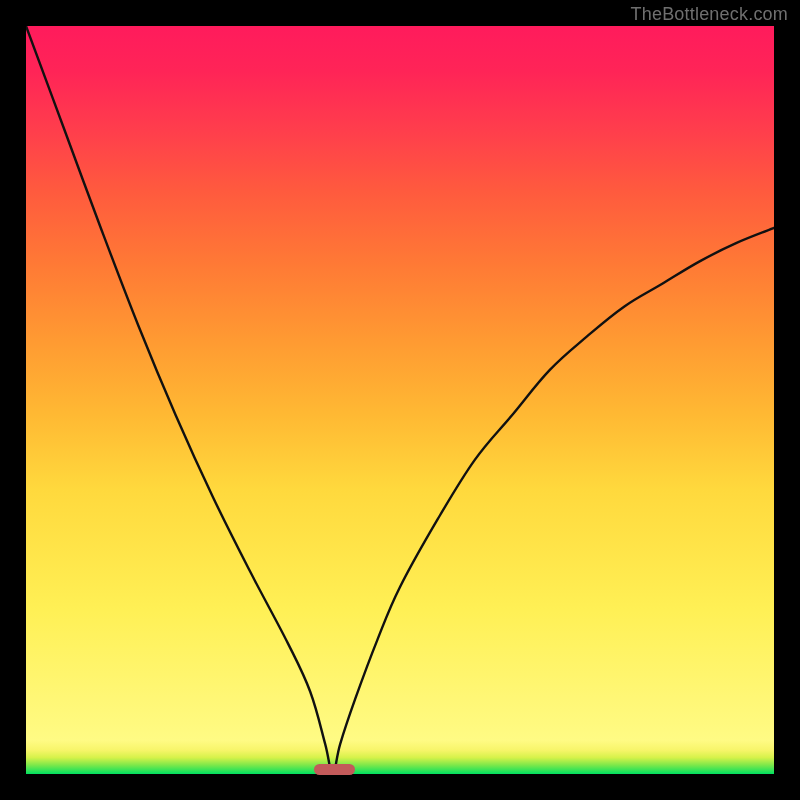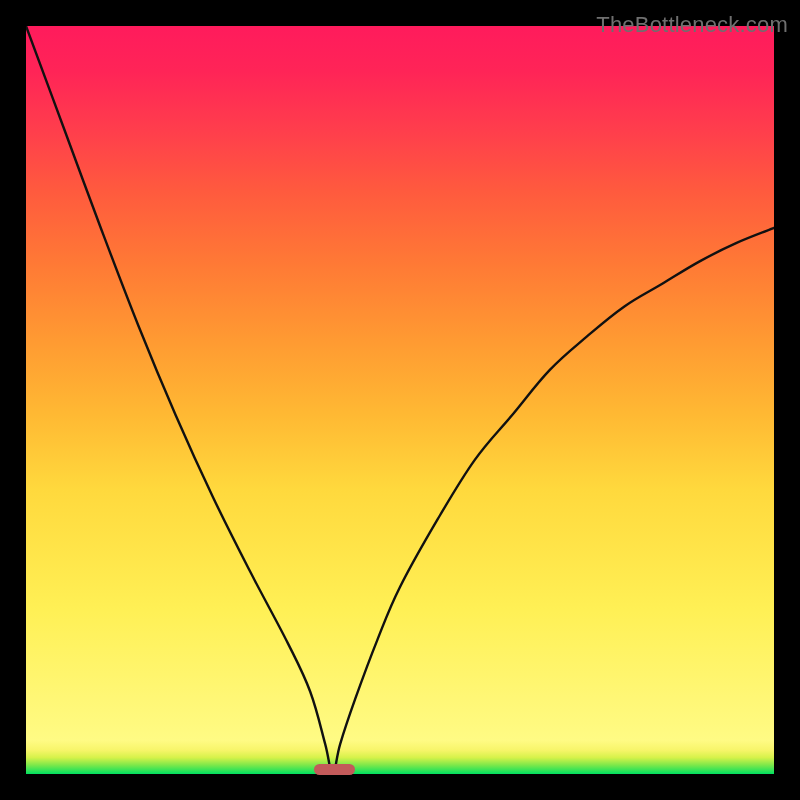--- a/index.html
+++ b/index.html
@@ -15,26 +15,25 @@
     position: relative;
     width: 800px;
     height: 800px;
     background: #000;
   }
   .watermark {
     position: absolute;
     top: 4px;
     right: 12px;
     color: #6f6f6f;
-    font-size: 22px;
+    font-size: 18px;
     font-weight: 500;
     letter-spacing: 0.2px;
     z-index: 20;
     user-select: none;
-    margin-top: 8px;
   }
   .plot-area {
     position: absolute;
     left: 26px;
     top: 26px;
     width: 748px;
     height: 748px;
   }
   .gradient-bg {
     position: absolute;

